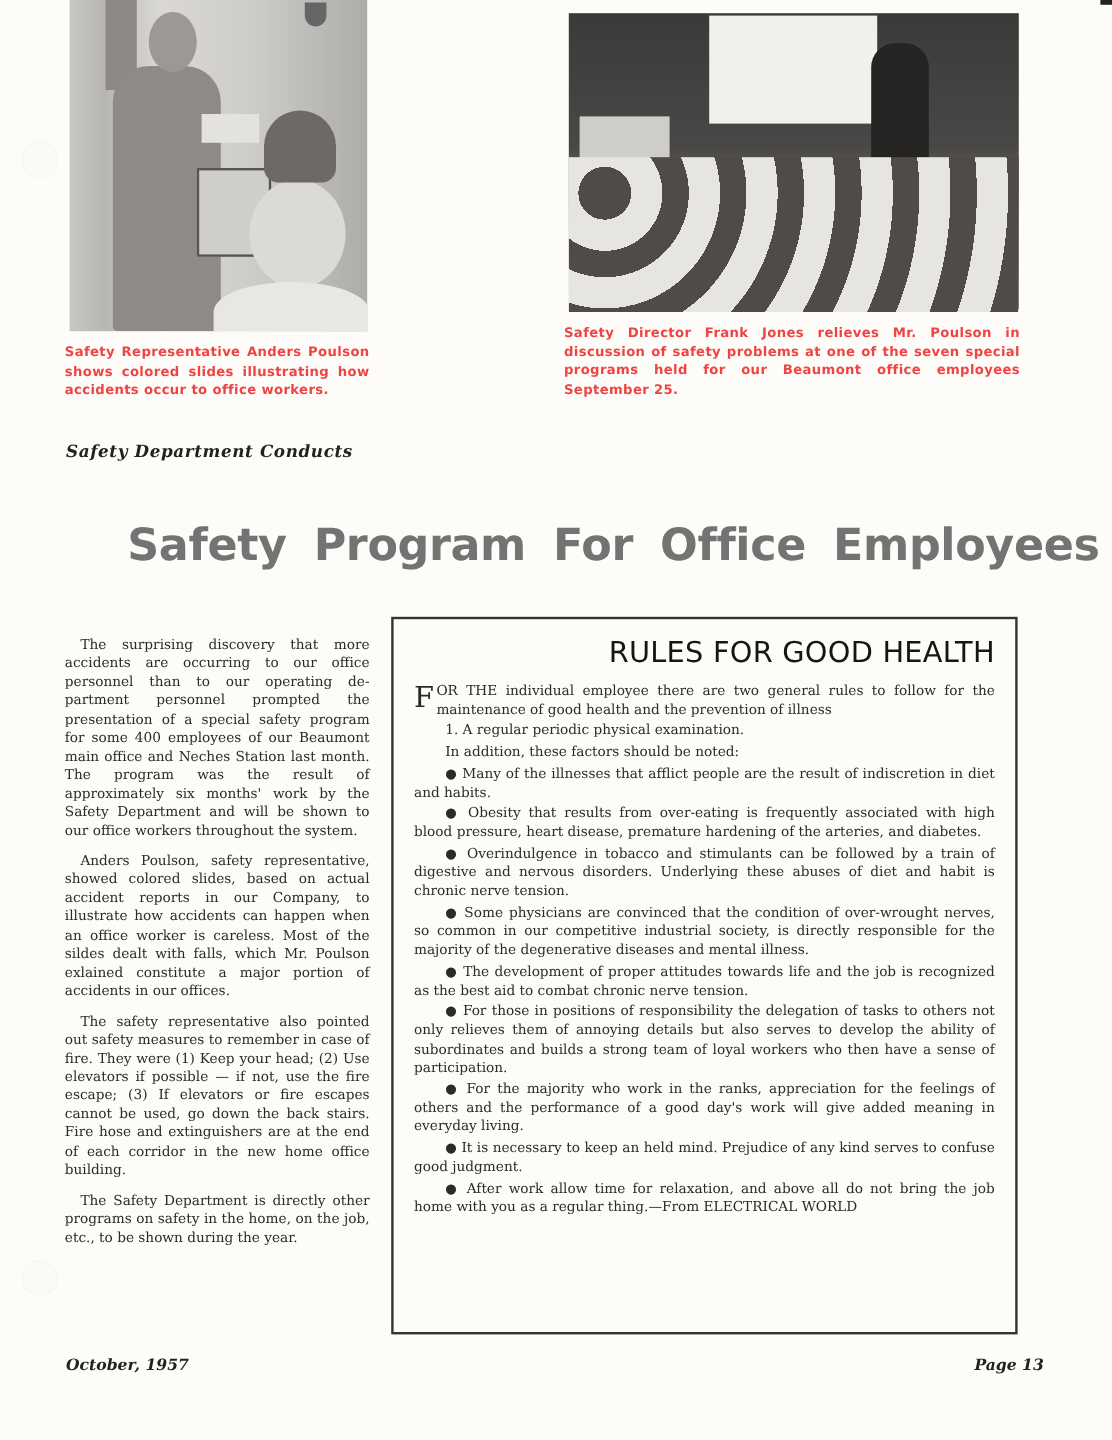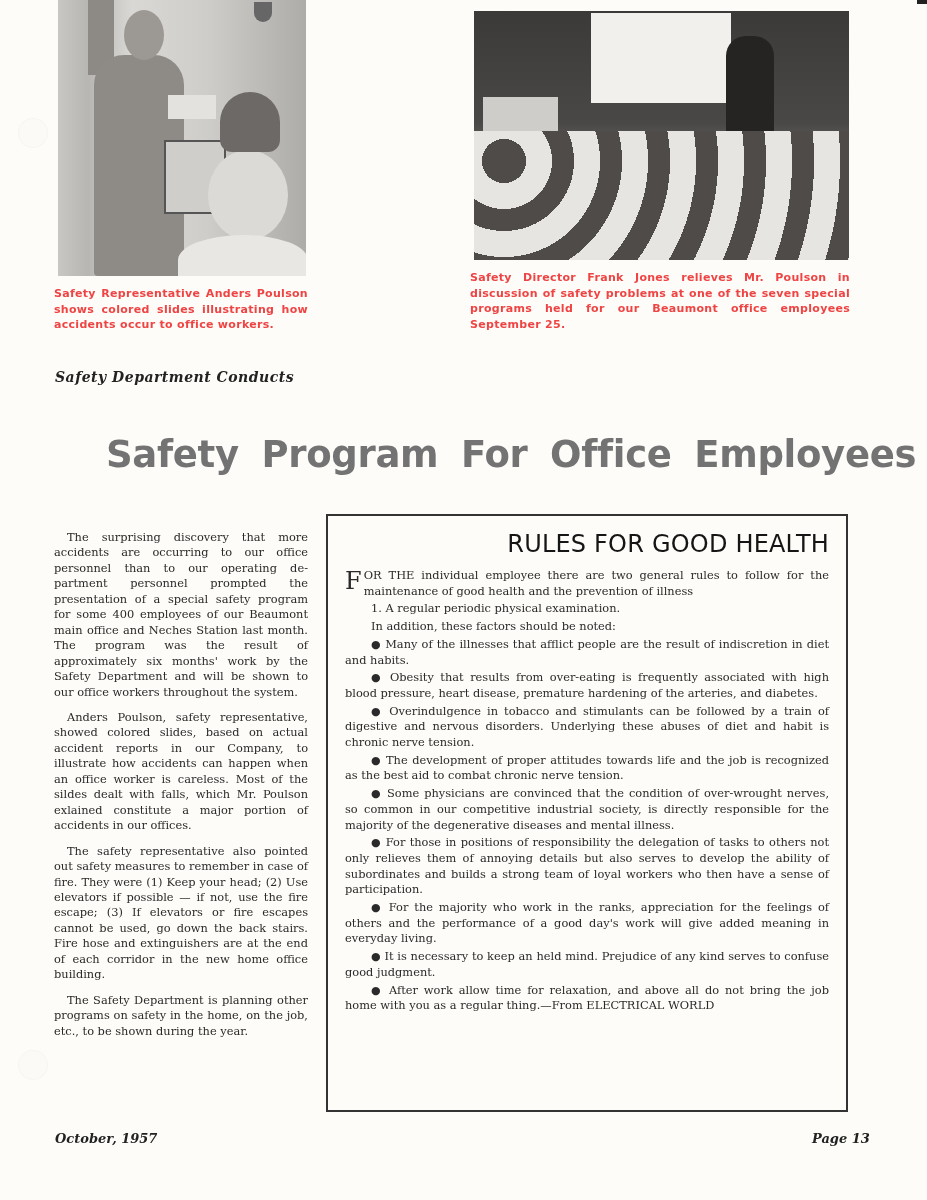--- a/index.html
+++ b/index.html
@@ -80,36 +80,36 @@
 <div class="caption" id="caption-left">Safety Representative Anders Poulson shows colored slides illustrating how accidents occur to office workers.</div>
 <div class="caption" id="caption-right">Safety Director Frank Jones relieves Mr. Poulson in discussion of safety problems at one of the seven special programs held for our Beaumont office employees September 25.</div>
 
 <div class="kicker">Safety Department Conducts</div>
 <div class="headline">Safety Program For Office Employees</div>
 
 <div class="body-col">
   <p>The surprising discovery that more accidents are occurring to our office personnel than to our operating de­partment personnel prompted the presentation of a special safety pro­gram for some 400 employees of our Beaumont main office and Neches Sta­tion last month. The program was the result of approximately six months' work by the Safety Department and will be shown to our office workers throughout the system.</p>
   <p>Anders Poulson, safety representa­tive, showed colored slides, based on actual accident reports in our Com­pany, to illustrate how accidents can happen when an office worker is care­less. Most of the sildes dealt with falls, which Mr. Poulson exlained con­stitute a major portion of accidents in our offices.</p>
   <p>The safety representative also point­ed out safety measures to remember in case of fire. They were (1) Keep your head; (2) Use elevators if pos­sible — if not, use the fire escape; (3) If elevators or fire escapes cannot be used, go down the back stairs. Fire hose and extinguishers are at the end of each corridor in the new home office building.</p>
-  <p>The Safety Department is planning other programs on safety in the home, on the job, etc., to be shown during the year.</p>
+  <p>The Safety Department is directly other programs on safety in the home, on the job, etc., to be shown during the year.</p>
 </div>
 
 <div class="rules-box">
   <div class="rules-title">RULES FOR GOOD HEALTH</div>
   <div class="rules-body">
     <p class="intro">
       <span class="dropcap">F</span><span>OR THE individual employee there are two general rules to follow for the maintenance of good health and the prevention of illness</span>
     </p>
     <p>1. A regular periodic physical examination.</p>
     <p>In addition, these factors should be noted:</p>
     <p><span class="bullet">●</span> <span>Many of the illnesses that afflict people are the result of indiscretion in diet and habits.</span></p>
     <p><span class="bullet">●</span> <span>Obesity that results from over-eating is frequently associated with high blood pressure, heart disease, premature hardening of the arteries, and diabetes.</span></p>
     <p><span class="bullet">●</span> <span>Overindulgence in tobacco and stimulants can be followed by a train of digestive and nervous disorders. Underlying these abuses of diet and habit is chronic nerve tension.</span></p>
+    <p><span class="bullet">●</span> <span>Some physicians are convinced that the condition of over-wrought nerves, so common in our competitive industrial society, is directly respon­sible for the majority of the degenerative diseases and mental illness.</span></p>
     <p><span class="bullet">●</span> <span>The development of proper attitudes towards life and the job is recognized as the best aid to combat chronic nerve tension.</span></p>
-    <p><span class="bullet">●</span> <span>Some physicians are convinced that the condition of over-wrought nerves, so common in our competitive industrial society, is directly respon­sible for the majority of the degenerative diseases and mental illness.</span></p>
     <p><span class="bullet">●</span> <span>For those in positions of responsibility the delegation of tasks to others not only relieves them of annoying details but also serves to develop the ability of subordinates and builds a strong team of loyal workers who then have a sense of participation.</span></p>
     <p><span class="bullet">●</span> <span>For the majority who work in the ranks, appreciation for the feel­ings of others and the performance of a good day's work will give added meaning in everyday living.</span></p>
     <p><span class="bullet">●</span> <span>It is necessary to keep an held mind. Prejudice of any kind serves to confuse good judgment.</span></p>
     <p><span class="bullet">●</span> <span>After work allow time for relaxation, and above all do not bring the job home with you as a regular thing.—From ELECTRICAL WORLD</span></p>
   </div>
 </div>
 
 <div class="footer" id="footer-date">October, 1957</div>
 <div class="footer" id="footer-page">Page 13</div>
 

